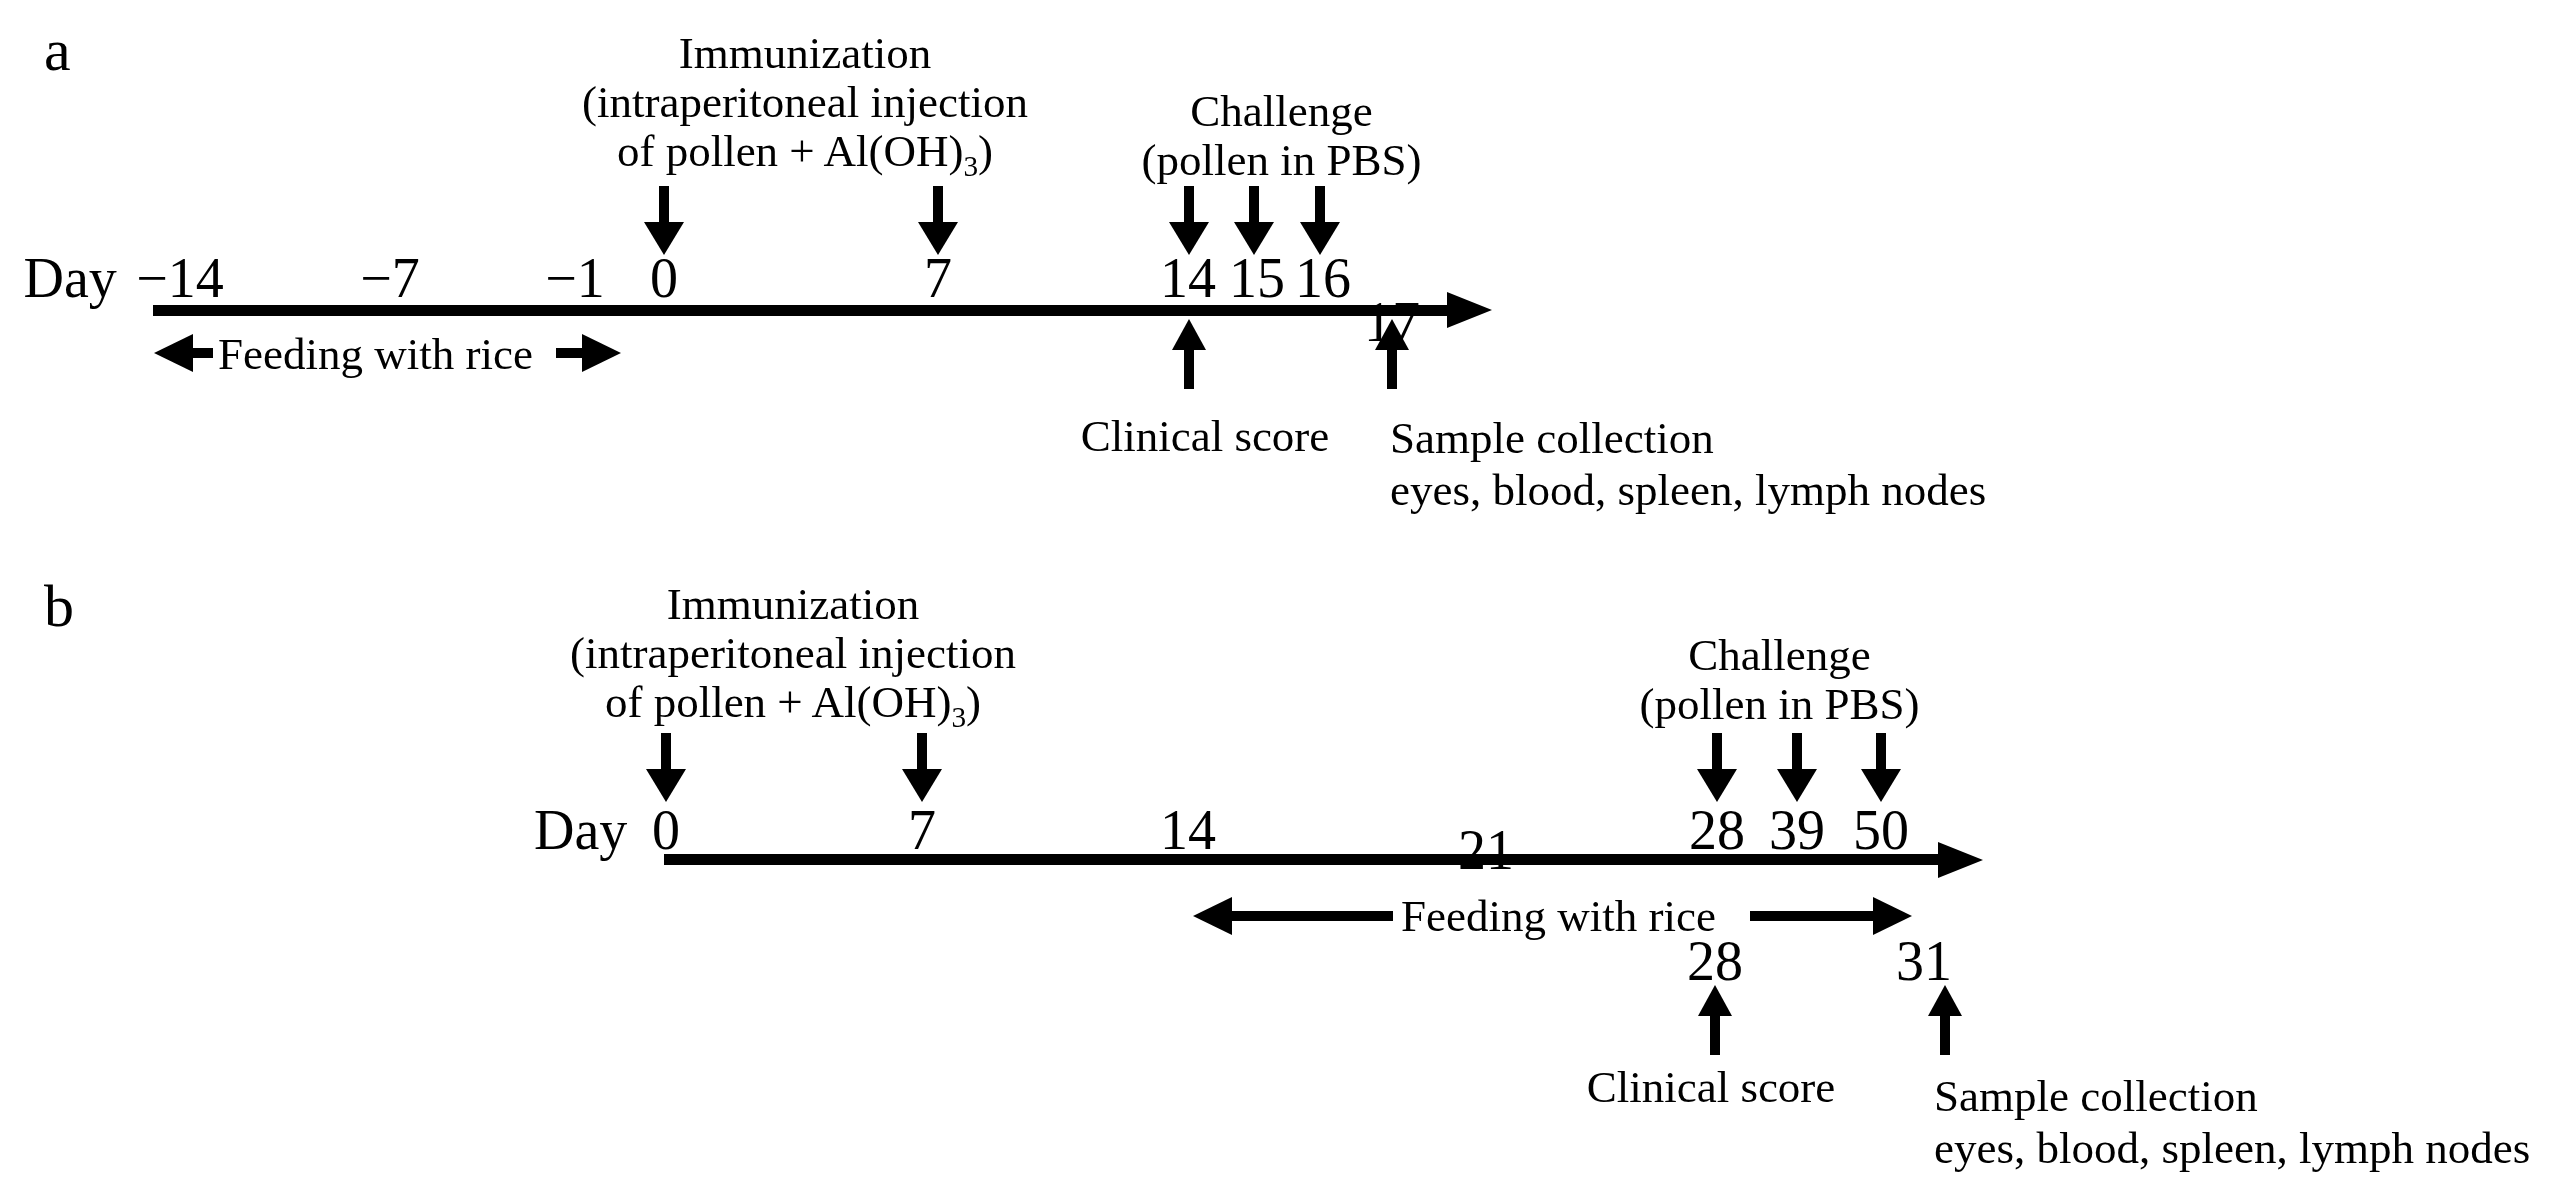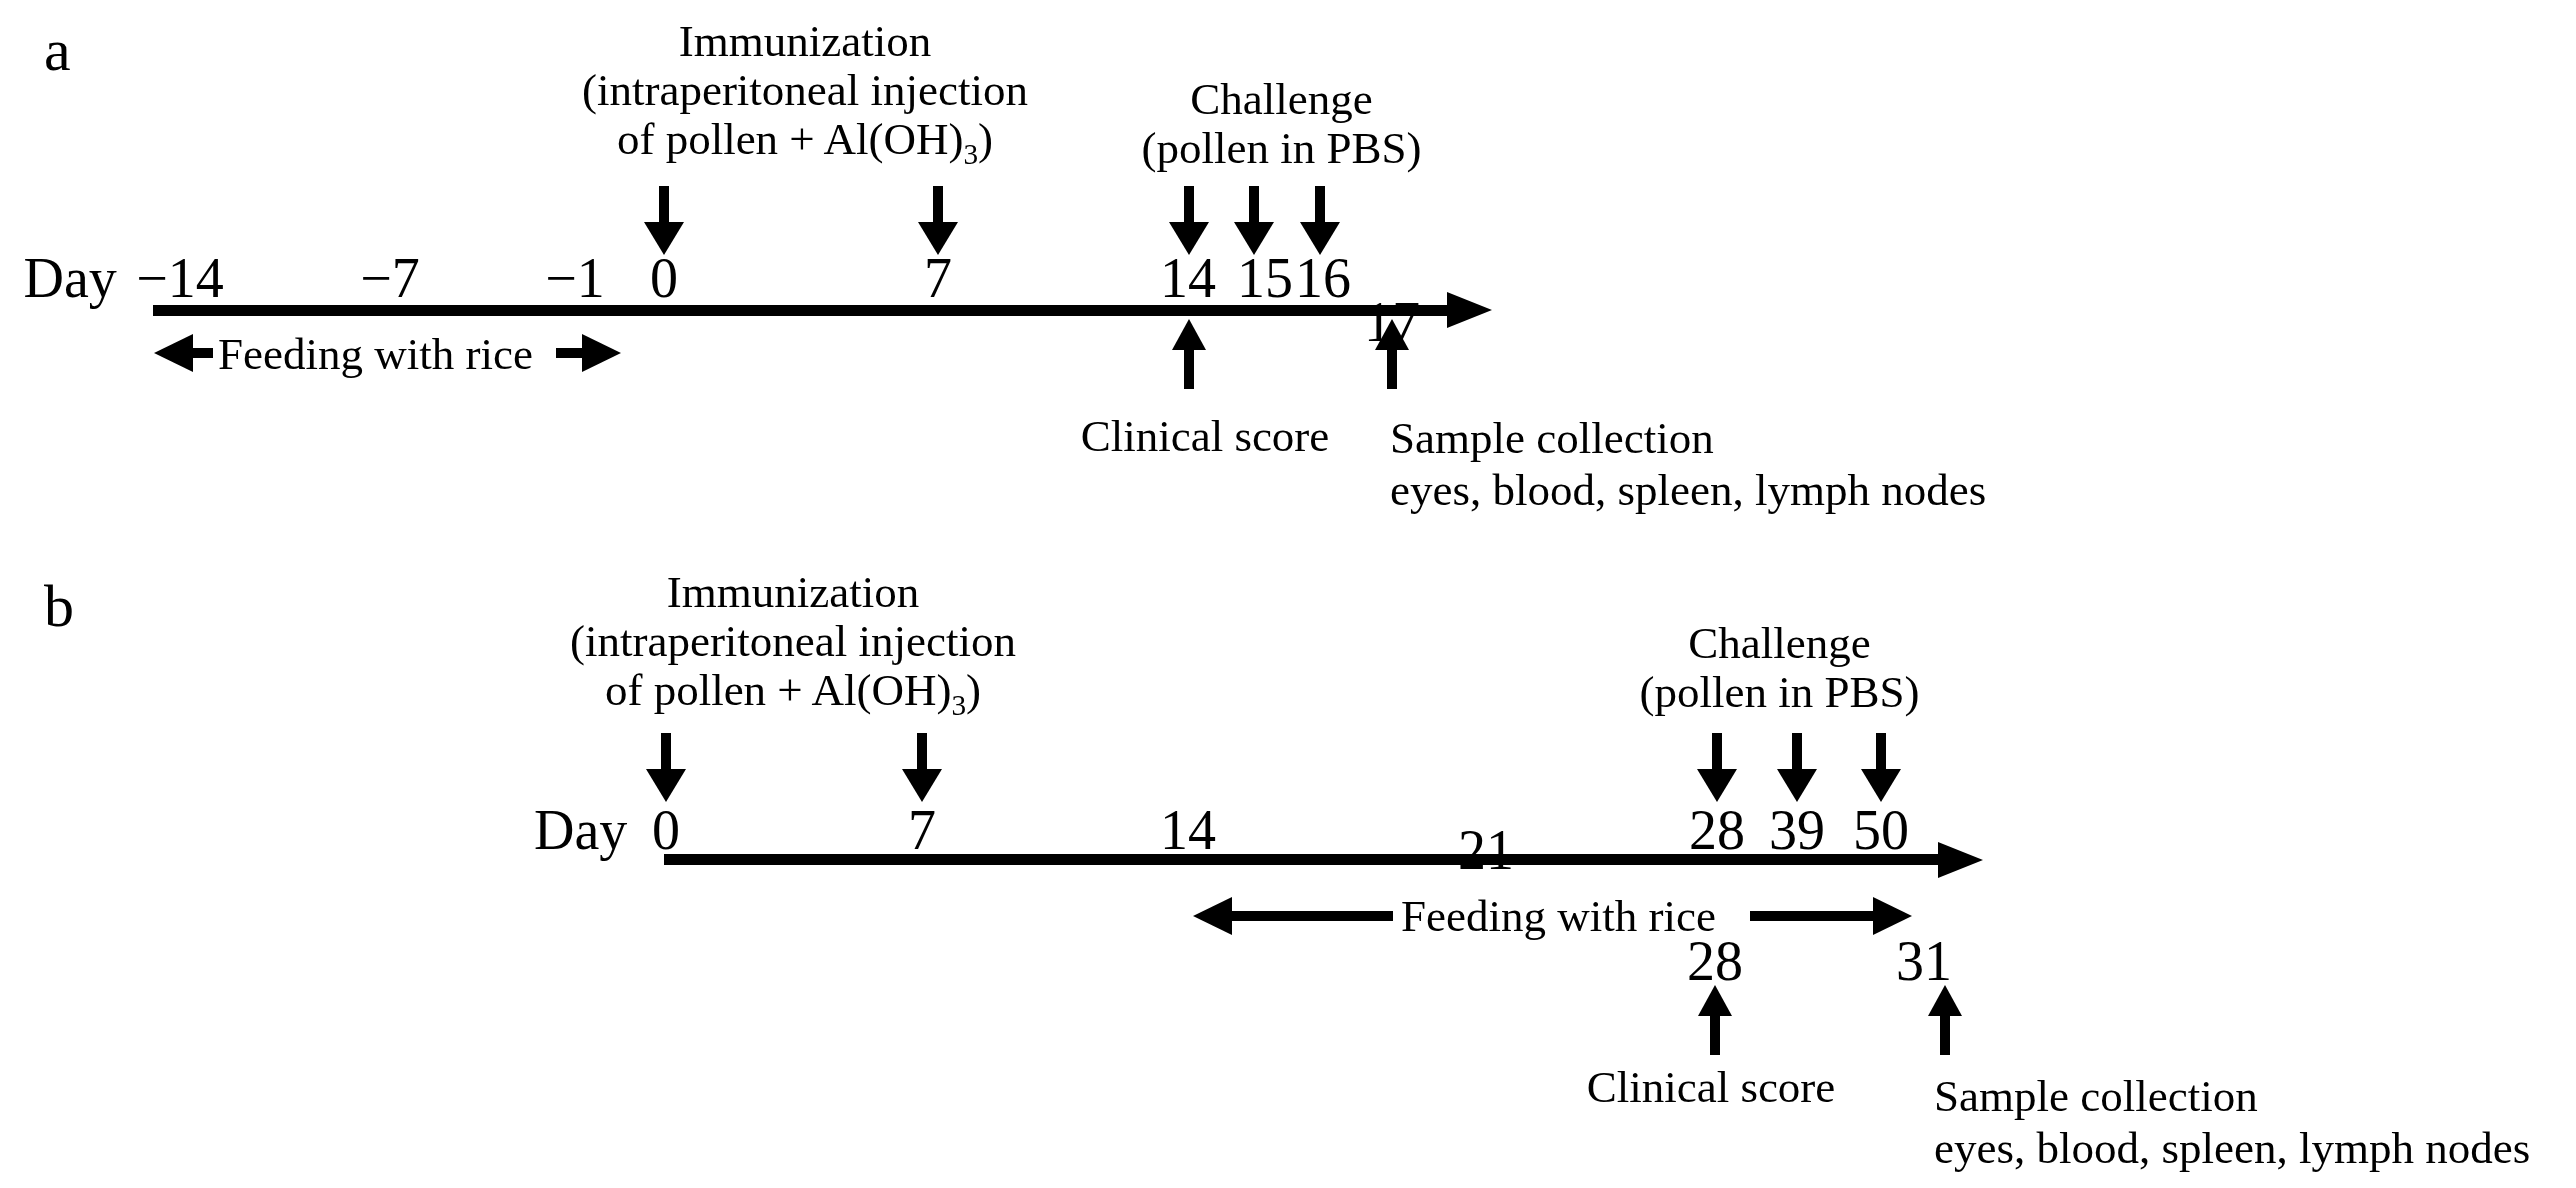--- a/index.html
+++ b/index.html
@@ -6,21 +6,21 @@
   html, body { width:2576px; height:1189px; }
   body {
     position:relative;
     background:#ffffff;
     color:#000000;
     font-family:"Liberation Serif", serif;
     overflow:hidden;
   }
   .abs { position:absolute; }
   .panel-letter { font-size:60px; line-height:1; }
-  .ann-block { text-align:center; }
+  .ann-block { text-align:center;margin-top:12px; }
   .ann-line { font-size:45px; line-height:49px; white-space:nowrap; }
   .ann-line sub { font-size:0.65em; }
   .minor { font-size:45px; line-height:49px; white-space:nowrap; }
   .minor-block .ml { font-size:45px; line-height:52px; white-space:nowrap; }
   .tickfont { font-size:56px; line-height:1; white-space:nowrap;text-align:center; }
   .cx { transform:translateX(-50%); }
 
   .bar { background:#000; height:11px; }
   .tri-right { width:0; height:0; border-top:18px solid transparent; border-bottom:18px solid transparent; border-left:45px solid #000; }
 
@@ -75,21 +75,21 @@
       <div class="head-down"></div>
     </div>
 
   <div class="abs tickfont" style="left:23.5px; top:250px;">Day</div>
   <div class="abs tickfont cx" style="left:180px; top:250px;">−14</div>
   <div class="abs tickfont cx" style="left:390px; top:250px;">−7</div>
   <div class="abs tickfont cx" style="left:575px; top:250px;">−1</div>
   <div class="abs tickfont cx" style="left:664px; top:250px;">0</div>
   <div class="abs tickfont cx" style="left:938px; top:250px;">7</div>
   <div class="abs tickfont cx" style="left:1188px; top:250px;">14</div>
-  <div class="abs tickfont cx" style="left:1257px; top:250px;margin-left:8px;">15</div>
+  <div class="abs tickfont cx" style="left:1257px; top:250px;">15</div>
   <div class="abs tickfont cx" style="left:1323px; top:250px;">16</div>
   <div class="abs tickfont cx" style="left:1392px; top:250px;margin-top:44px;">17</div>
 
   <div class="abs bar" style="left:153px; top:305px; width:1294px;"></div>
   <div class="abs tri-right" style="left:1447px; top:292px;"></div>
 
   <div class="abs hgroup" style="left:154px; top:334px;">
       <div class="head-left"></div>
       <div class="hshaft" style="width:20.4px;"></div>
     </div>

